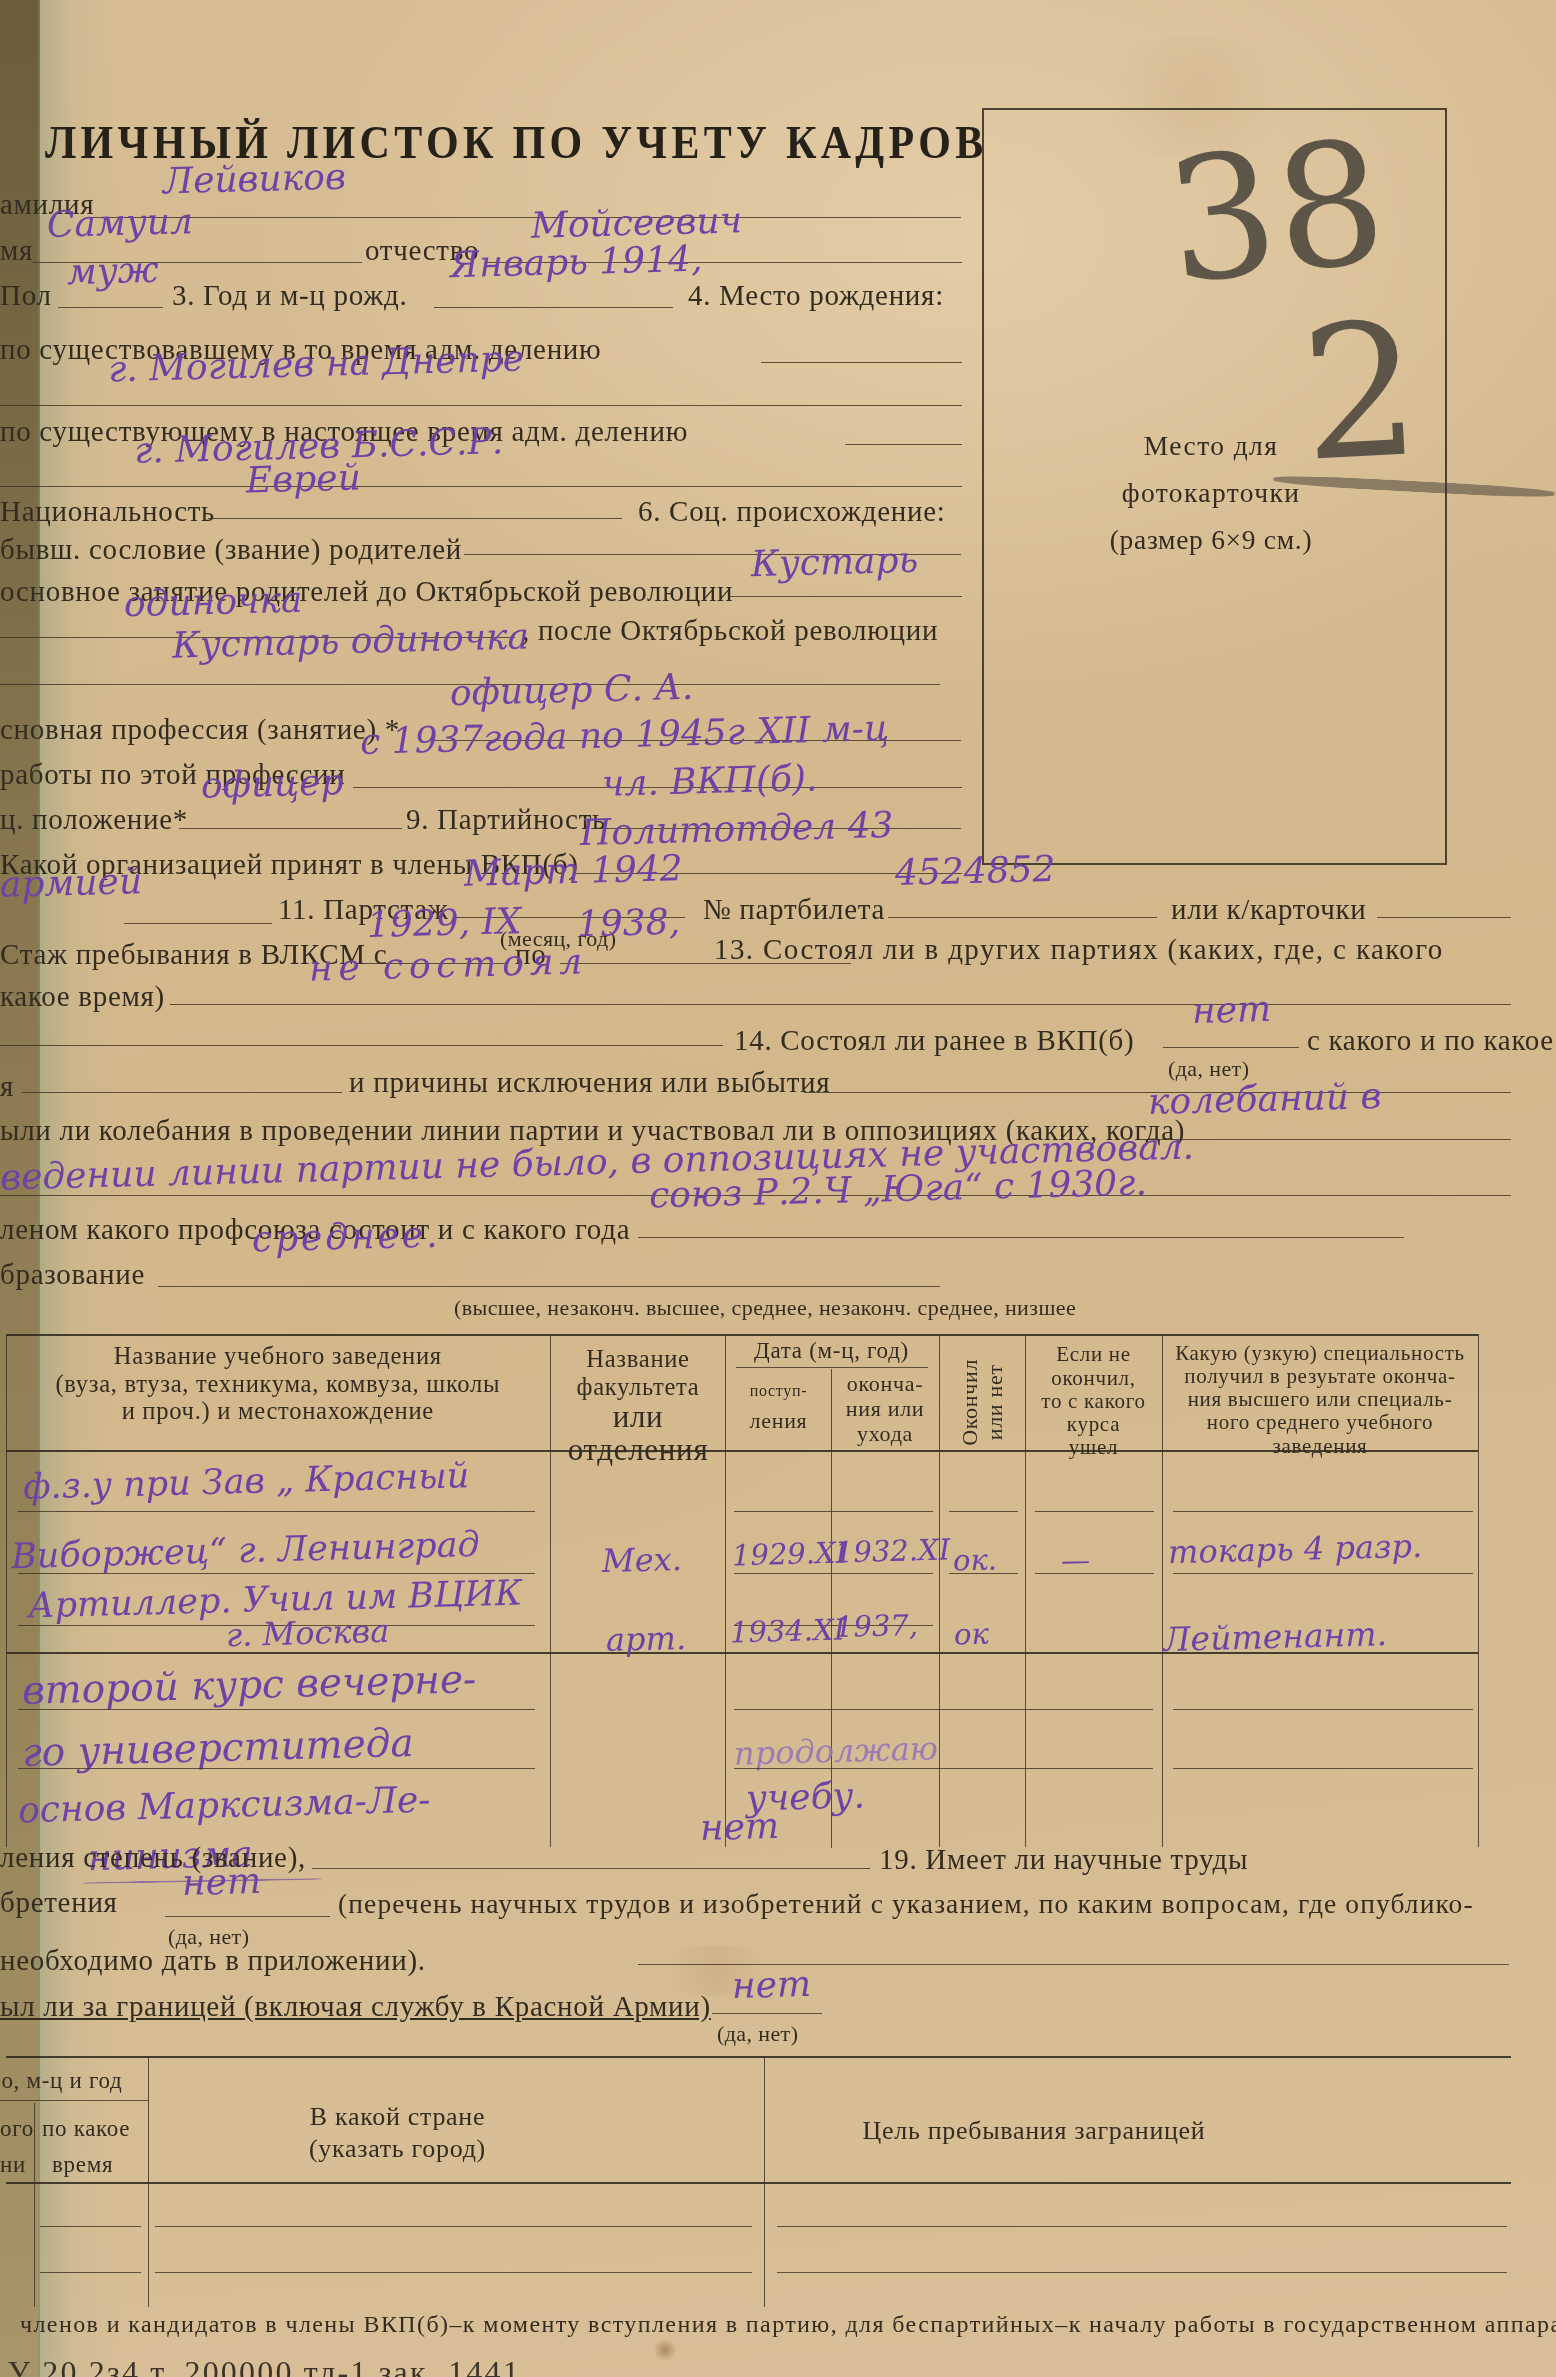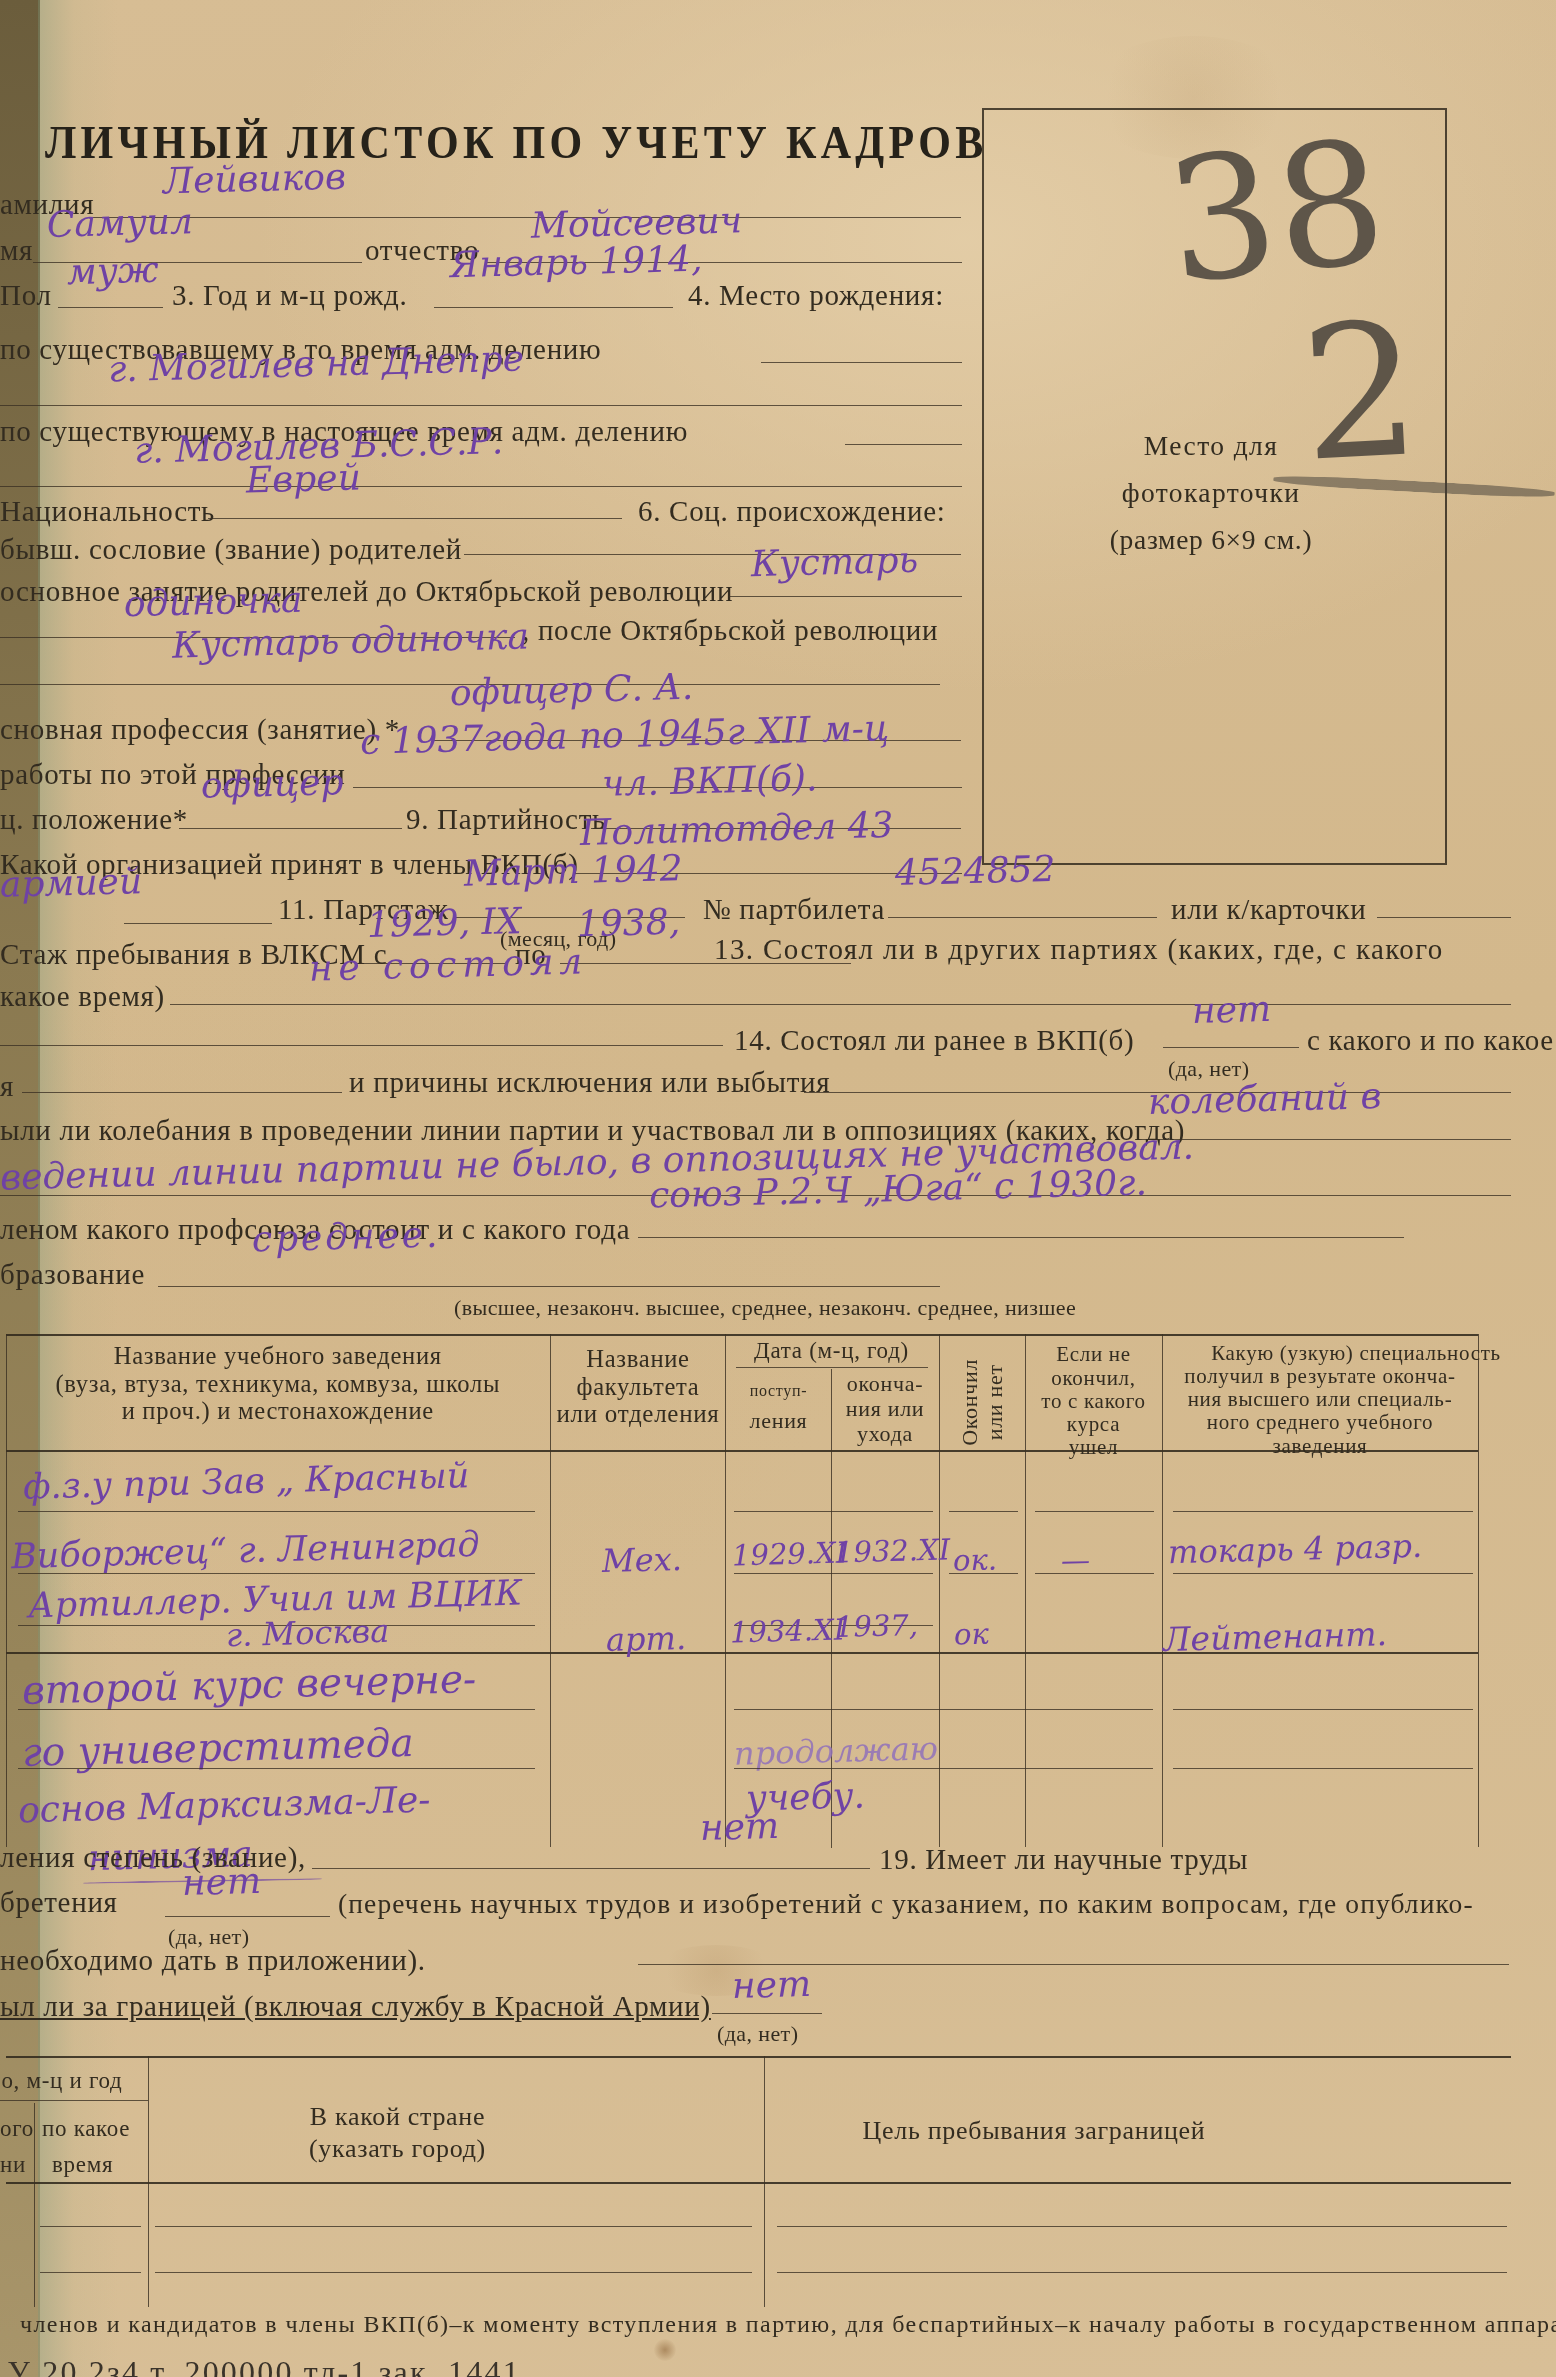--- a/index.html
+++ b/index.html
@@ -178,35 +178,35 @@
   <div class="vln" style="left:939px;top:1334px;height:513px;"></div>
   <div class="vln" style="left:1025px;top:1334px;height:513px;"></div>
   <div class="vln" style="left:1162px;top:1334px;height:513px;"></div>
   <div class="vln" style="left:1478px;top:1334px;height:513px;"></div>
 
   <span class="p ctr" style="left:5.8px;top:1343px;width:544px;font-size:24.6px;">Название учебного заведения</span>
   <span class="p ctr" style="left:5.8px;top:1371px;width:544px;font-size:24.6px;">(вуза, втуза, техникума, комвуза, школы</span>
   <span class="p ctr" style="left:5.8px;top:1398px;width:544px;font-size:24.6px;">и проч.) и местонахождение</span>
   <span class="p ctr" style="left:551px;top:1346px;width:174px;font-size:24.6px;">Название</span>
   <span class="p ctr" style="left:551px;top:1374px;width:174px;font-size:24.6px;">факультета</span>
-  <span class="p ctr" style="left:551px;top:1401px;width:174px;font-size:25px;">или отделения</span>
+  <span class="p ctr" style="left:551px;top:1401px;width:174px;font-size:31px;">или отделения</span>
   <span class="p ctr" style="left:725px;top:1339px;width:213px;font-size:23px;">Дата (м-ц, год)</span>
   <div class="ln" style="left:736px;top:1367px;width:192px;"></div>
   <span class="p ctr" style="left:727px;top:1383px;width:103px;font-size:16px;">поступ-</span>
   <span class="p ctr" style="left:727px;top:1409px;width:103px;font-size:22px;">ления</span>
   <span class="p ctr" style="left:833px;top:1372px;width:104px;font-size:22px;">оконча-</span>
   <span class="p ctr" style="left:833px;top:1397px;width:104px;font-size:22px;">ния или</span>
   <span class="p ctr" style="left:833px;top:1422px;width:104px;font-size:22px;">ухода</span>
   <span class="p rot" style="left:920px;top:1377px;width:124px;">Окончил или нет</span>
   <span class="p ctr" style="left:1027px;top:1343px;width:133px;font-size:21px;">Если не</span>
   <span class="p ctr" style="left:1027px;top:1367px;width:133px;font-size:21px;">окончил,</span>
   <span class="p ctr" style="left:1027px;top:1390px;width:133px;font-size:21px;">то с какого</span>
   <span class="p ctr" style="left:1027px;top:1413px;width:133px;font-size:21px;">курса</span>
   <span class="p ctr" style="left:1027px;top:1436px;width:133px;font-size:21px;">ушел</span>
-  <span class="p ctr" style="left:1164px;top:1342px;width:312px;font-size:21px;padding-left:36px;">Какую (узкую) специальность</span>
+  <span class="p ctr" style="left:1164px;top:1342px;width:312px;font-size:21px;">Какую (узкую) специальность</span>
   <span class="p ctr" style="left:1164px;top:1365px;width:312px;font-size:21px;">получил в резуьтате оконча-</span>
   <span class="p ctr" style="left:1164px;top:1388px;width:312px;font-size:21px;">ния высшего или специаль-</span>
   <span class="p ctr" style="left:1164px;top:1411px;width:312px;font-size:21px;">ного среднего учебного</span>
   <span class="p ctr" style="left:1164px;top:1435px;width:312px;font-size:21px;">заведения</span>
 
   <span class="hw" style="left:23px;top:1464px;font-size:35px;">ф.з.у при Зав „ Красный</span>
   <div class="ln" style="left:18px;top:1511px;width:517px;"></div>
   <div class="ln" style="left:734px;top:1511px;width:199px;"></div>
   <div class="ln" style="left:949px;top:1511px;width:69px;"></div>
   <div class="ln" style="left:1035px;top:1511px;width:119px;"></div>

